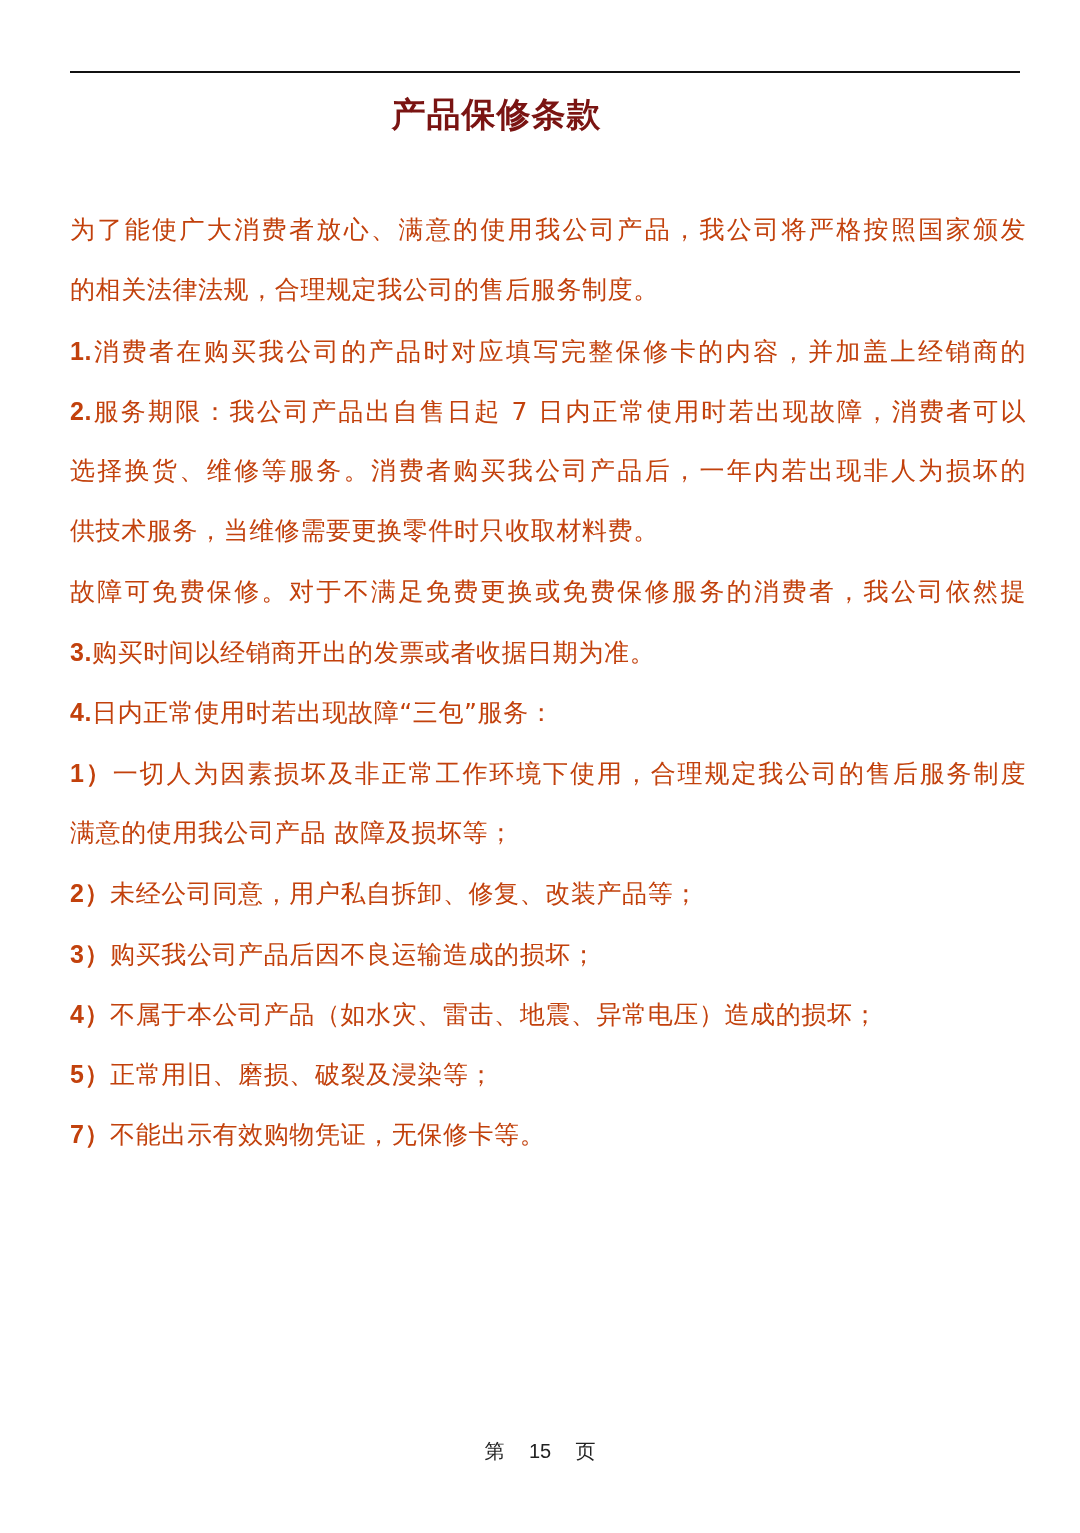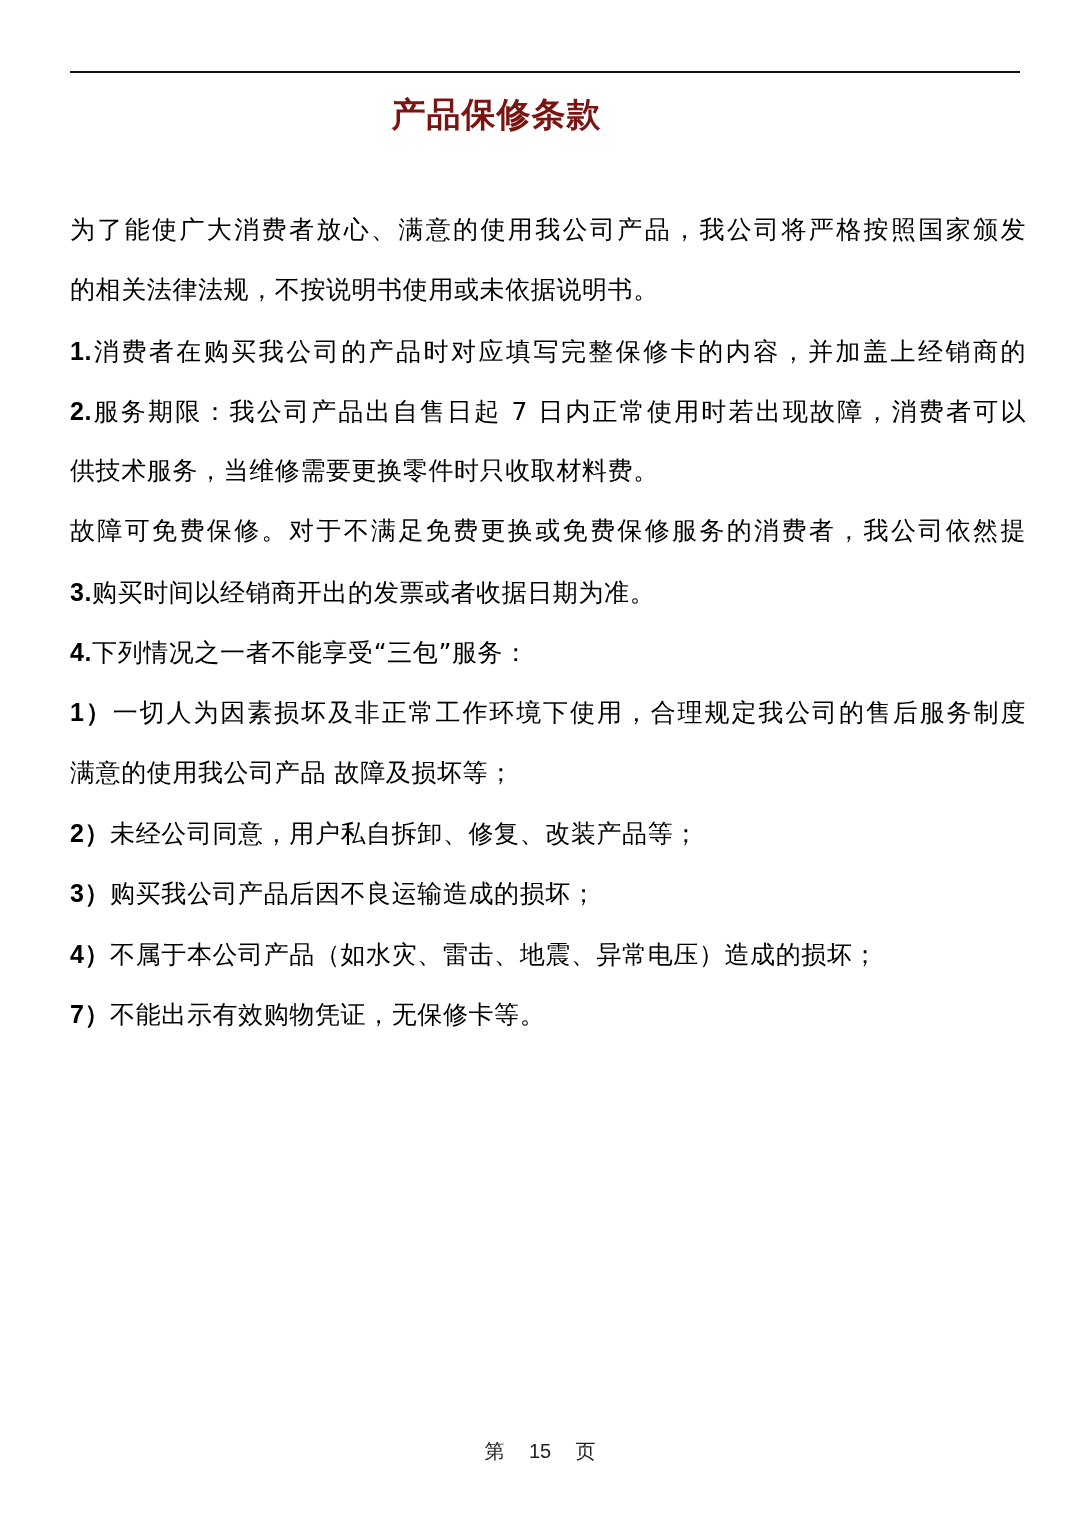--- a/index.html
+++ b/index.html
@@ -46,21 +46,21 @@
       left: 70px;
       top: 200px;
       width: 956px;
     }
     .line {
       height: 60.3px;
       line-height: 60.3px;
       font-size: 25px;
       white-space: nowrap;
       letter-spacing: 0.6px;
-      color: #000000;
+      color: #c2410c;
     }
     .line.justify {
       text-align: justify;
       text-align-last: justify;
     }
     .num {
       font-family: "Liberation Sans", sans-serif;
       font-weight: bold;
     }
     .footer {
@@ -82,41 +82,43 @@
 <body>
 
 <div class="page">
   <div class="header-rule"></div>
 
   <div class="title">产品保修条款</div>
 
   <div class="body">
 
     <div class="line justify">为了能使广大消费者放心、满意的使用我公司产品，我公司将严格按照国家颁发</div>
-    <div class="line">的相关法律法规，不按说明书使用或未依据说明书。</div>
+    <div class="line">的相关法律法规，合理规定我公司的售后服务制度。</div>
 
     <div class="line justify"><span class="num">1.</span><span>消费者在购买我公司的产品时对应填写完整保修卡的内容，并加盖上经销商的</span></div>
 
     <div class="line justify"><span class="num">2.</span><span>服务期限：我公司产品出自售日起 7 日内正常使用时若出现故障，消费者可以</span></div>
+    <div class="line justify">选择换货、维修等服务。消费者购买我公司产品后，一年内若出现非人为损坏的</div>
     <div class="line">供技术服务，当维修需要更换零件时只收取材料费。</div>
     <div class="line justify">故障可免费保修。对于不满足免费更换或免费保修服务的消费者，我公司依然提</div>
 
     <div class="line"><span class="num">3.</span><span>购买时间以经销商开出的发票或者收据日期为准。</span></div>
 
-    <div class="line"><span class="num">4.</span><span>下列情况之一者不能享受“三包”服务：</span></div>
+    <div class="line"><span class="num">4.</span><span>日内正常使用时若出现故障“三包”服务：</span></div>
 
     <div class="line justify"><span class="num">1）</span><span>一切人为因素损坏及非正常工作环境下使用，合理规定我公司的售后服务制度</span></div>
     <div class="line">满意的使用我公司产品 故障及损坏等；</div>
 
     <div class="line"><span class="num">2）</span><span>未经公司同意，用户私自拆卸、修复、改装产品等；</span></div>
 
     <div class="line"><span class="num">3）</span><span>购买我公司产品后因不良运输造成的损坏；</span></div>
 
     <div class="line"><span class="num">4）</span><span>不属于本公司产品（如水灾、雷击、地震、异常电压）造成的损坏；</span></div>
 
+    <div class="line"><span class="num">5）</span><span>正常用旧、磨损、破裂及浸染等；</span></div>
 
 
     <div class="line"><span class="num">7）</span><span>不能出示有效购物凭证，无保修卡等。</span></div>
   </div>
 
   <div class="footer">
     <span>第</span>
     <span class="pg">15</span>
     <span>页</span>
   </div>

